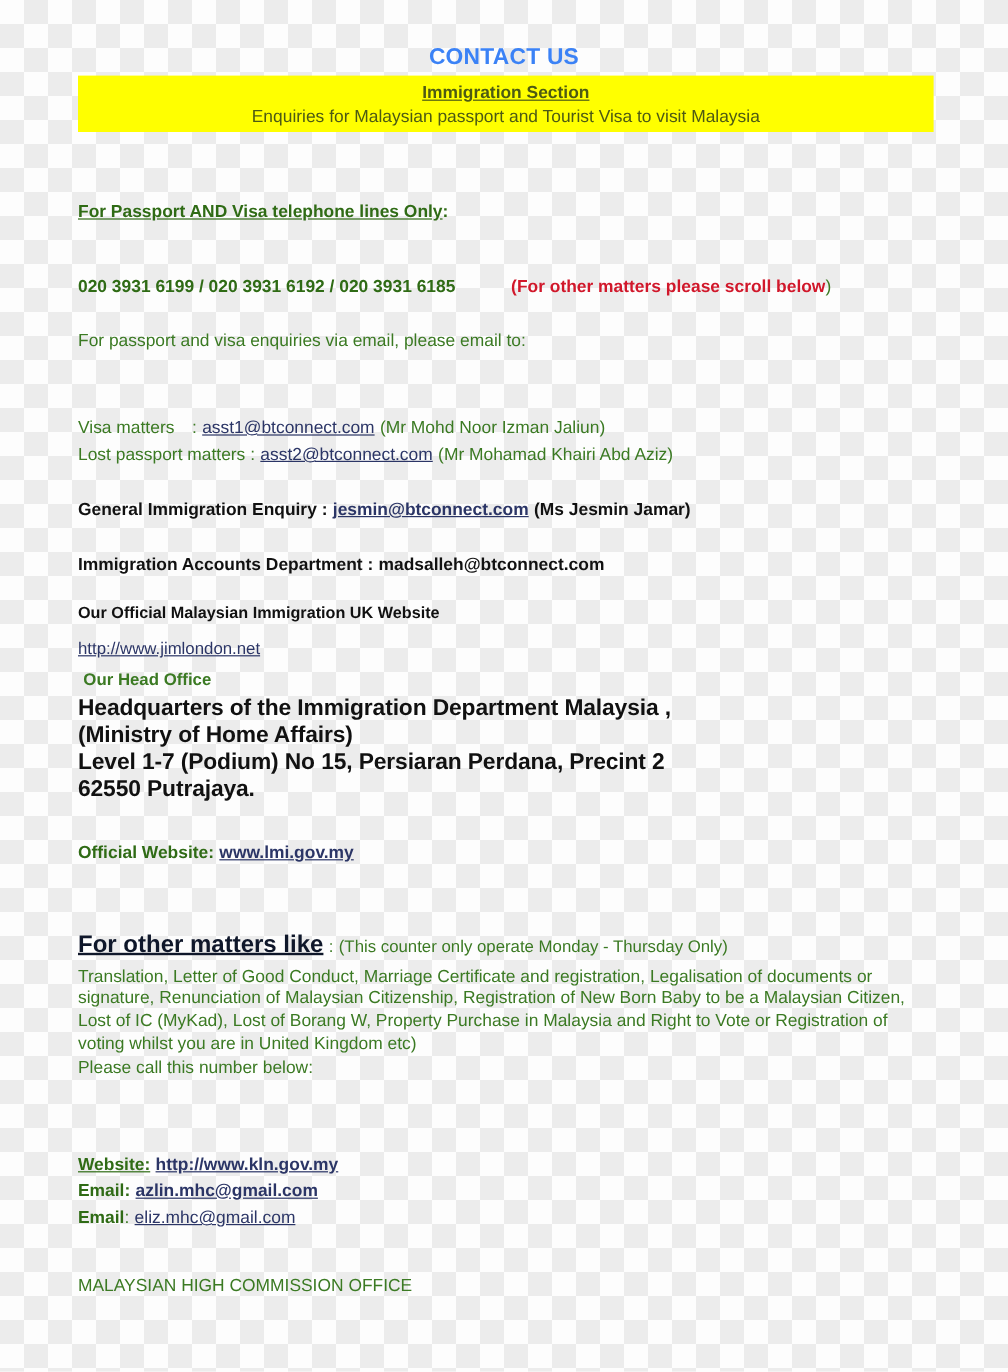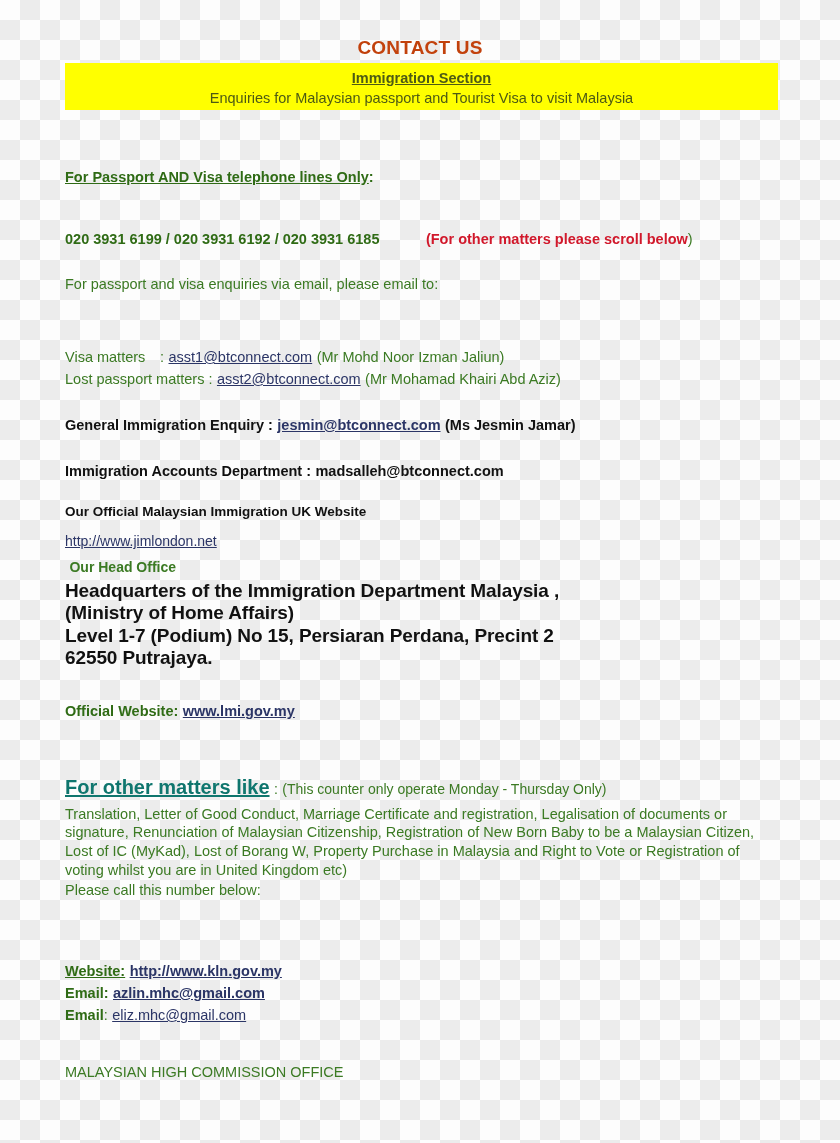--- a/index.html
+++ b/index.html
@@ -20,21 +20,21 @@
   }
   .page {
     position: relative;
     width: 840px;
     height: 1143px;
   }
   .title {
     text-align: center;
     font-size: 19px;
     font-weight: bold;
-    color: #c2410c;
+    color: #3b82f6;
     letter-spacing: 0.2px;
     padding-top: 37px;
     line-height: 1.15;
   }
   .banner {
     position: absolute;
     left: 65px;
     top: 63px;
     width: 713px;
     height: 47px;
@@ -91,21 +91,21 @@
   .hq {
     font-size: 19px;
     font-weight: bold;
     color: #111111;
     line-height: 1.18;
     letter-spacing: -0.1px;
   }
   .big-head {
     font-size: 20px;
     font-weight: bold;
-    color: #0f766e;
+    color: #0f172a;
     text-decoration: underline;
   }
   .para {
     font-size: 14.5px;
     color: #3b7a23;
     line-height: 1.3;
     width: 690px;
   }
   .sp-28 { height: 28px; }
   .sp-22 { height: 22px; }

